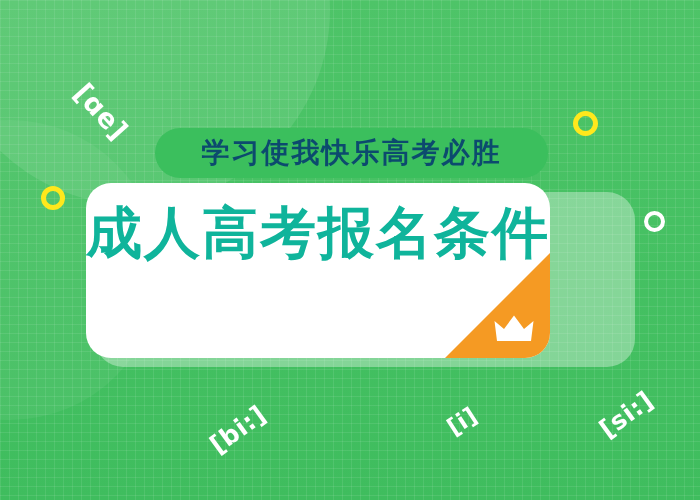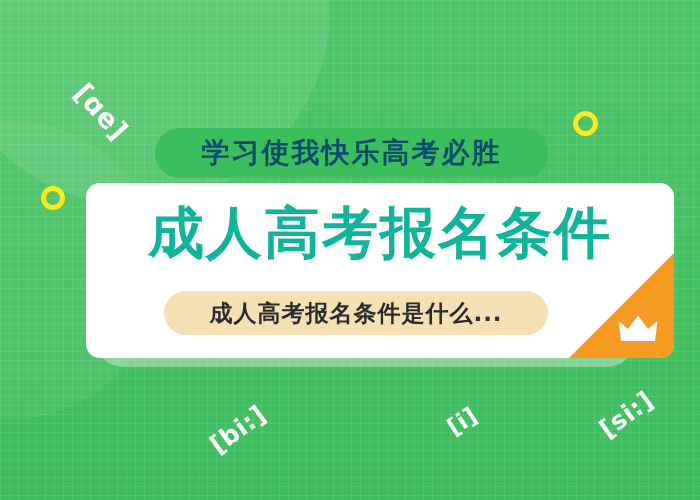--- a/index.html
+++ b/index.html
@@ -93,22 +93,22 @@
   #card-shadow{
     position:absolute;
     left:95px; top:192px;
     width:540px; height:175px;
     border-radius:28px;
     background:rgba(255,255,255,.35);
   }
   #card{
     position:absolute;
     left:86px; top:183px;
-    width:588px; height:175px;
-    border-radius:14px;
+    width:464px; height:175px;
+    border-radius:25px;
     background:#ffffff;
     overflow:hidden;
   }
   #card-title{
     position:absolute;
     left:0; right:0; top:22px;
     text-align:center;
     color:#0fb49b;
     font-size:56px;
     font-weight:bold;
@@ -167,23 +167,20 @@
 
   <div id="top-banner">
     <span id="top-banner-text">学习使我快乐高考必胜</span>
   </div>
 
   <div id="card-shadow"></div>
 
   <div id="card">
     <div id="card-title">成人高考报名条件</div>
 
-    <div id="subtitle-pill">
-      <span id="subtitle-text">成人高考报名条件是什么...</span>
-    </div>
 
     <div id="corner-wedge"></div>
 
     <svg id="crown-icon" viewBox="0 0 40 30">
       <path d="M3 27 L0.5 7 L10 15 L20 1.5 L30 15 L39.5 7 L37 27 Z" fill="#ffffff"></path>
     </svg>
   </div>
 
 </div>
 

